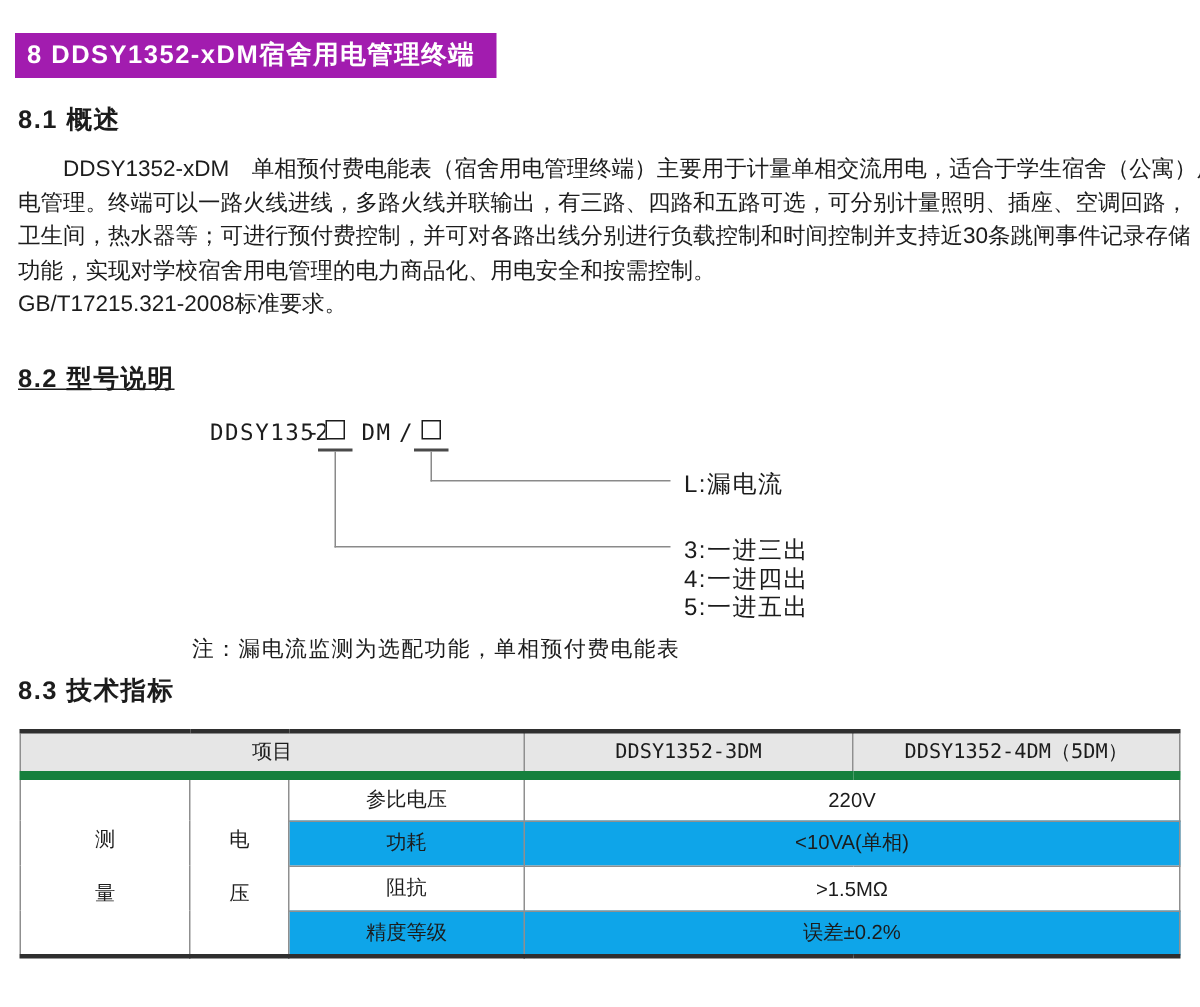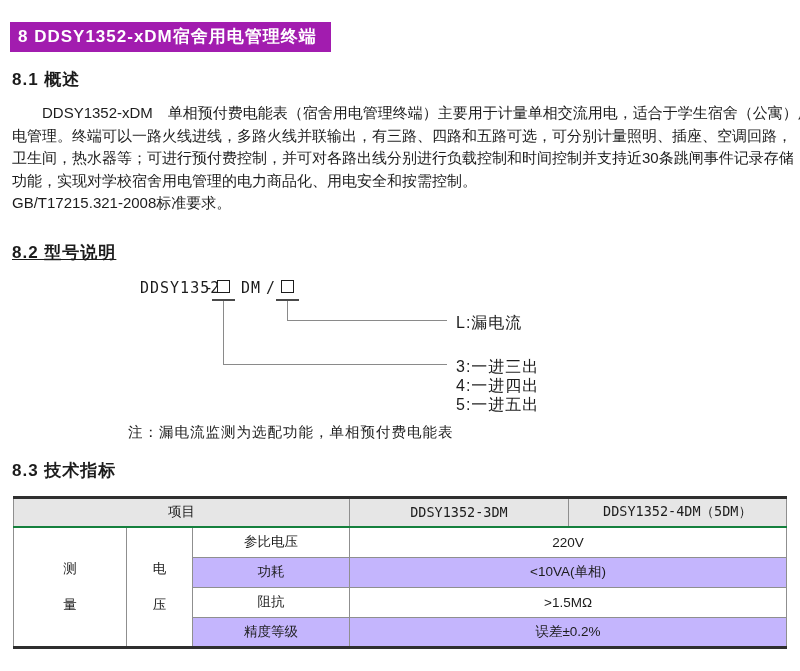--- a/index.html
+++ b/index.html
@@ -77,24 +77,24 @@
   table.spec th, table.spec td {
     border: 1px solid #8f8f8f;
     height: 30px;
     text-align: center;
     vertical-align: middle;
     font-weight: normal;
     padding: 0 4px;
   }
   table.spec thead th {
     background: #e6e6e6;
-    border-bottom: 2px solid #15803d;
+    border-bottom: 6px solid #15803d;
     margin-left: 12px;
   }
-  table.spec .stripe { background: #c4b5fd; }
+  table.spec .stripe { background: #0ea5e9; }
   .vertical-label {
     width: 1.1em;
     margin: 0 auto;
     word-break: break-all;
     line-height: 36px;
     letter-spacing: 0;
   }
 </style>
 </head>
 <body>
@@ -136,21 +136,21 @@
   <span class="vline" style="left:223px; top:24px; height:64px;"></span>
   <span class="hline" style="left:223px; top:87px; width:224px;"></span>
   <span class="dlabel" style="left:456px; top:80px;">3:一进三出</span>
   <span class="dlabel" style="left:456px; top:99px;">4:一进四出</span>
   <span class="dlabel" style="left:456px; top:118px;">5:一进五出</span>
 </div>
 
 <div class="note-text">注：漏电流监测为选配功能，单相预付费电能表</div>
 
 
-<h2 class="sub-heading" style="margin-top:17px;">8.3 技术指标</h2>
+<h2 class="sub-heading" style="margin-top:7px;">8.3 技术指标</h2>
 
 <table class="spec">
   <colgroup>
     <col style="width:113px">
       <col style="width:66px">
       <col style="width:157px">
     <col style="width:219px">
       <col style="width:218px">
   </colgroup>
   <thead>

